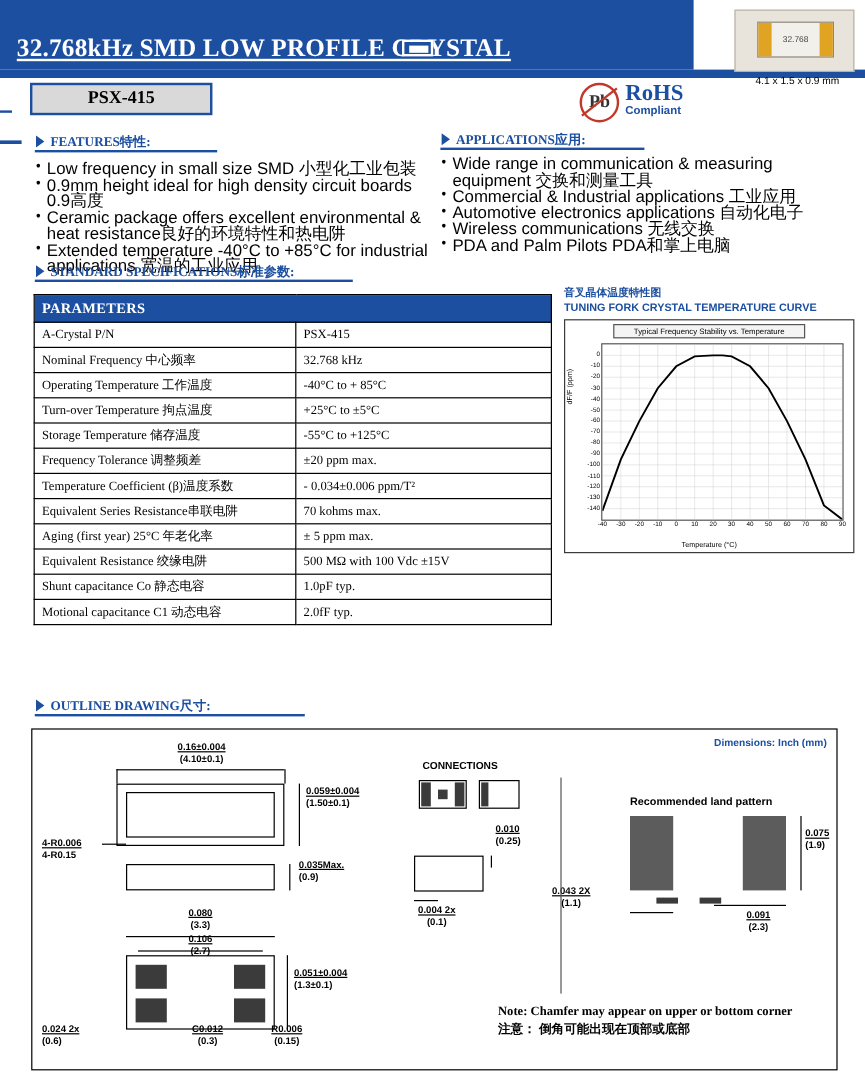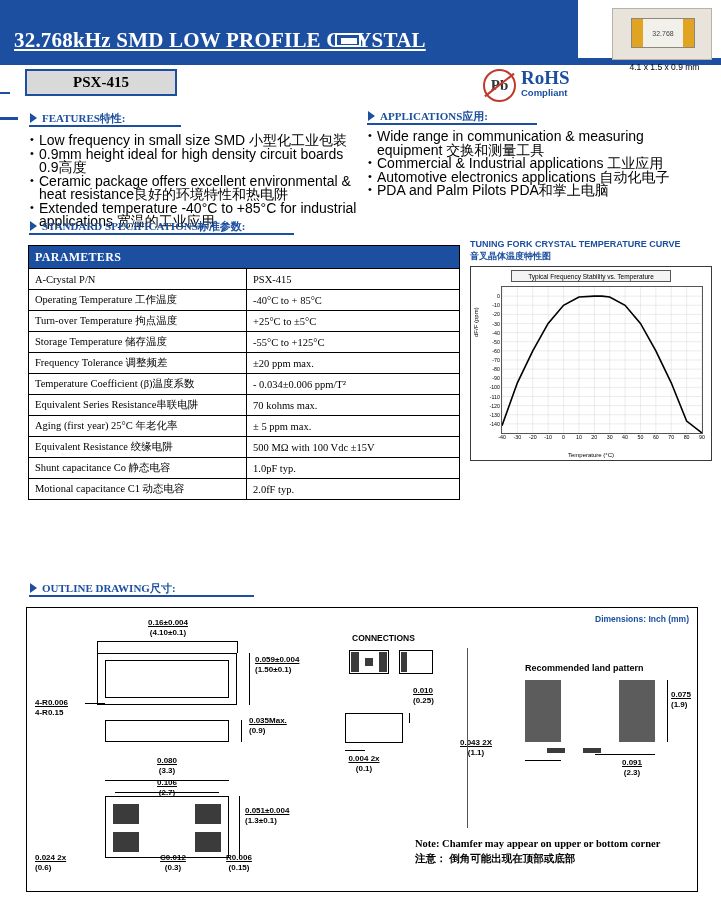--- a/index.html
+++ b/index.html
@@ -232,40 +232,45 @@
 <div class="sec-head" style="left:368px; top:108px; width:160px;">
   <span class="tri"></span>
   <span>APPLICATIONS应用:</span>
   <span class="bar" style="width:170px;"></span>
 </div>
 <div class="app-box">
   <ul class="bul">
     <li>Wide range in communication &amp; measuring equipment  交换和测量工具</li>
     <li>Commercial &amp; Industrial applications  工业应用</li>
     <li>Automotive electronics applications  自动化电子</li>
+    <li>Wireless communications  无线交换</li>
     <li>PDA and Palm Pilots  PDA和掌上电脑</li>
   </ul>
 </div>
 
 <div class="sec-head" style="left:30px; top:218px; width:260px;">
   <span class="tri"></span>
   <span>STANDARD SPECIFICATIONS标准参数:</span>
   <span class="bar" style="width:265px;"></span>
 </div>
 
 <table class="spec-table">
   <tbody id="spec-body">
     <tr class="head">
         <td colspan="2">PARAMETERS</td>
       </tr>
   <tr>
         <td class="c1">A-Crystal  P/N</td>
         <td>PSX-415</td>
       </tr>
       <tr>
+        <td class="c1">Nominal Frequency  中心频率</td>
+        <td>32.768 kHz</td>
+      </tr>
+      <tr>
         <td class="c1">Operating Temperature  工作温度</td>
         <td>-40°C to + 85°C</td>
       </tr>
       <tr>
         <td class="c1">Turn-over Temperature  拘点温度</td>
         <td>+25°C to ±5°C</td>
       </tr>
       <tr>
         <td class="c1">Storage Temperature  储存温度</td>
         <td>-55°C to +125°C</td>
@@ -295,22 +300,22 @@
         <td>1.0pF typ.</td>
       </tr>
       <tr>
         <td class="c1">Motional capacitance C1 动态电容</td>
         <td>2.0fF typ.</td>
       </tr>
     </tbody>
 </table>
 
 <div class="chart-title">
+  <div>音叉晶体温度特性图</div>
   <div>TUNING FORK CRYSTAL TEMPERATURE CURVE</div>
-  <div>音叉晶体温度特性图</div>
 </div>
 <div class="chart-wrap">
   <div class="chart-sub">Typical Frequency Stability vs. Temperature</div>
   <div class="ylab">dF/F (ppm)</div>
   <div class="xlab">Temperature (°C)</div>
   <div class="plot" id="plot">
     <svg id="curve" width="100%" height="100%" viewBox="0 0 200 150" preserveAspectRatio="none">
         <line x1="0" y1="0" x2="0" y2="150" stroke="#cfcfcf" stroke-width="0.4"></line>
         <line x1="15.384615384615385" y1="0" x2="15.384615384615385" y2="150" stroke="#cfcfcf" stroke-width="0.4"></line>
         <line x1="30.76923076923077" y1="0" x2="30.76923076923077" y2="150" stroke="#cfcfcf" stroke-width="0.4"></line>

